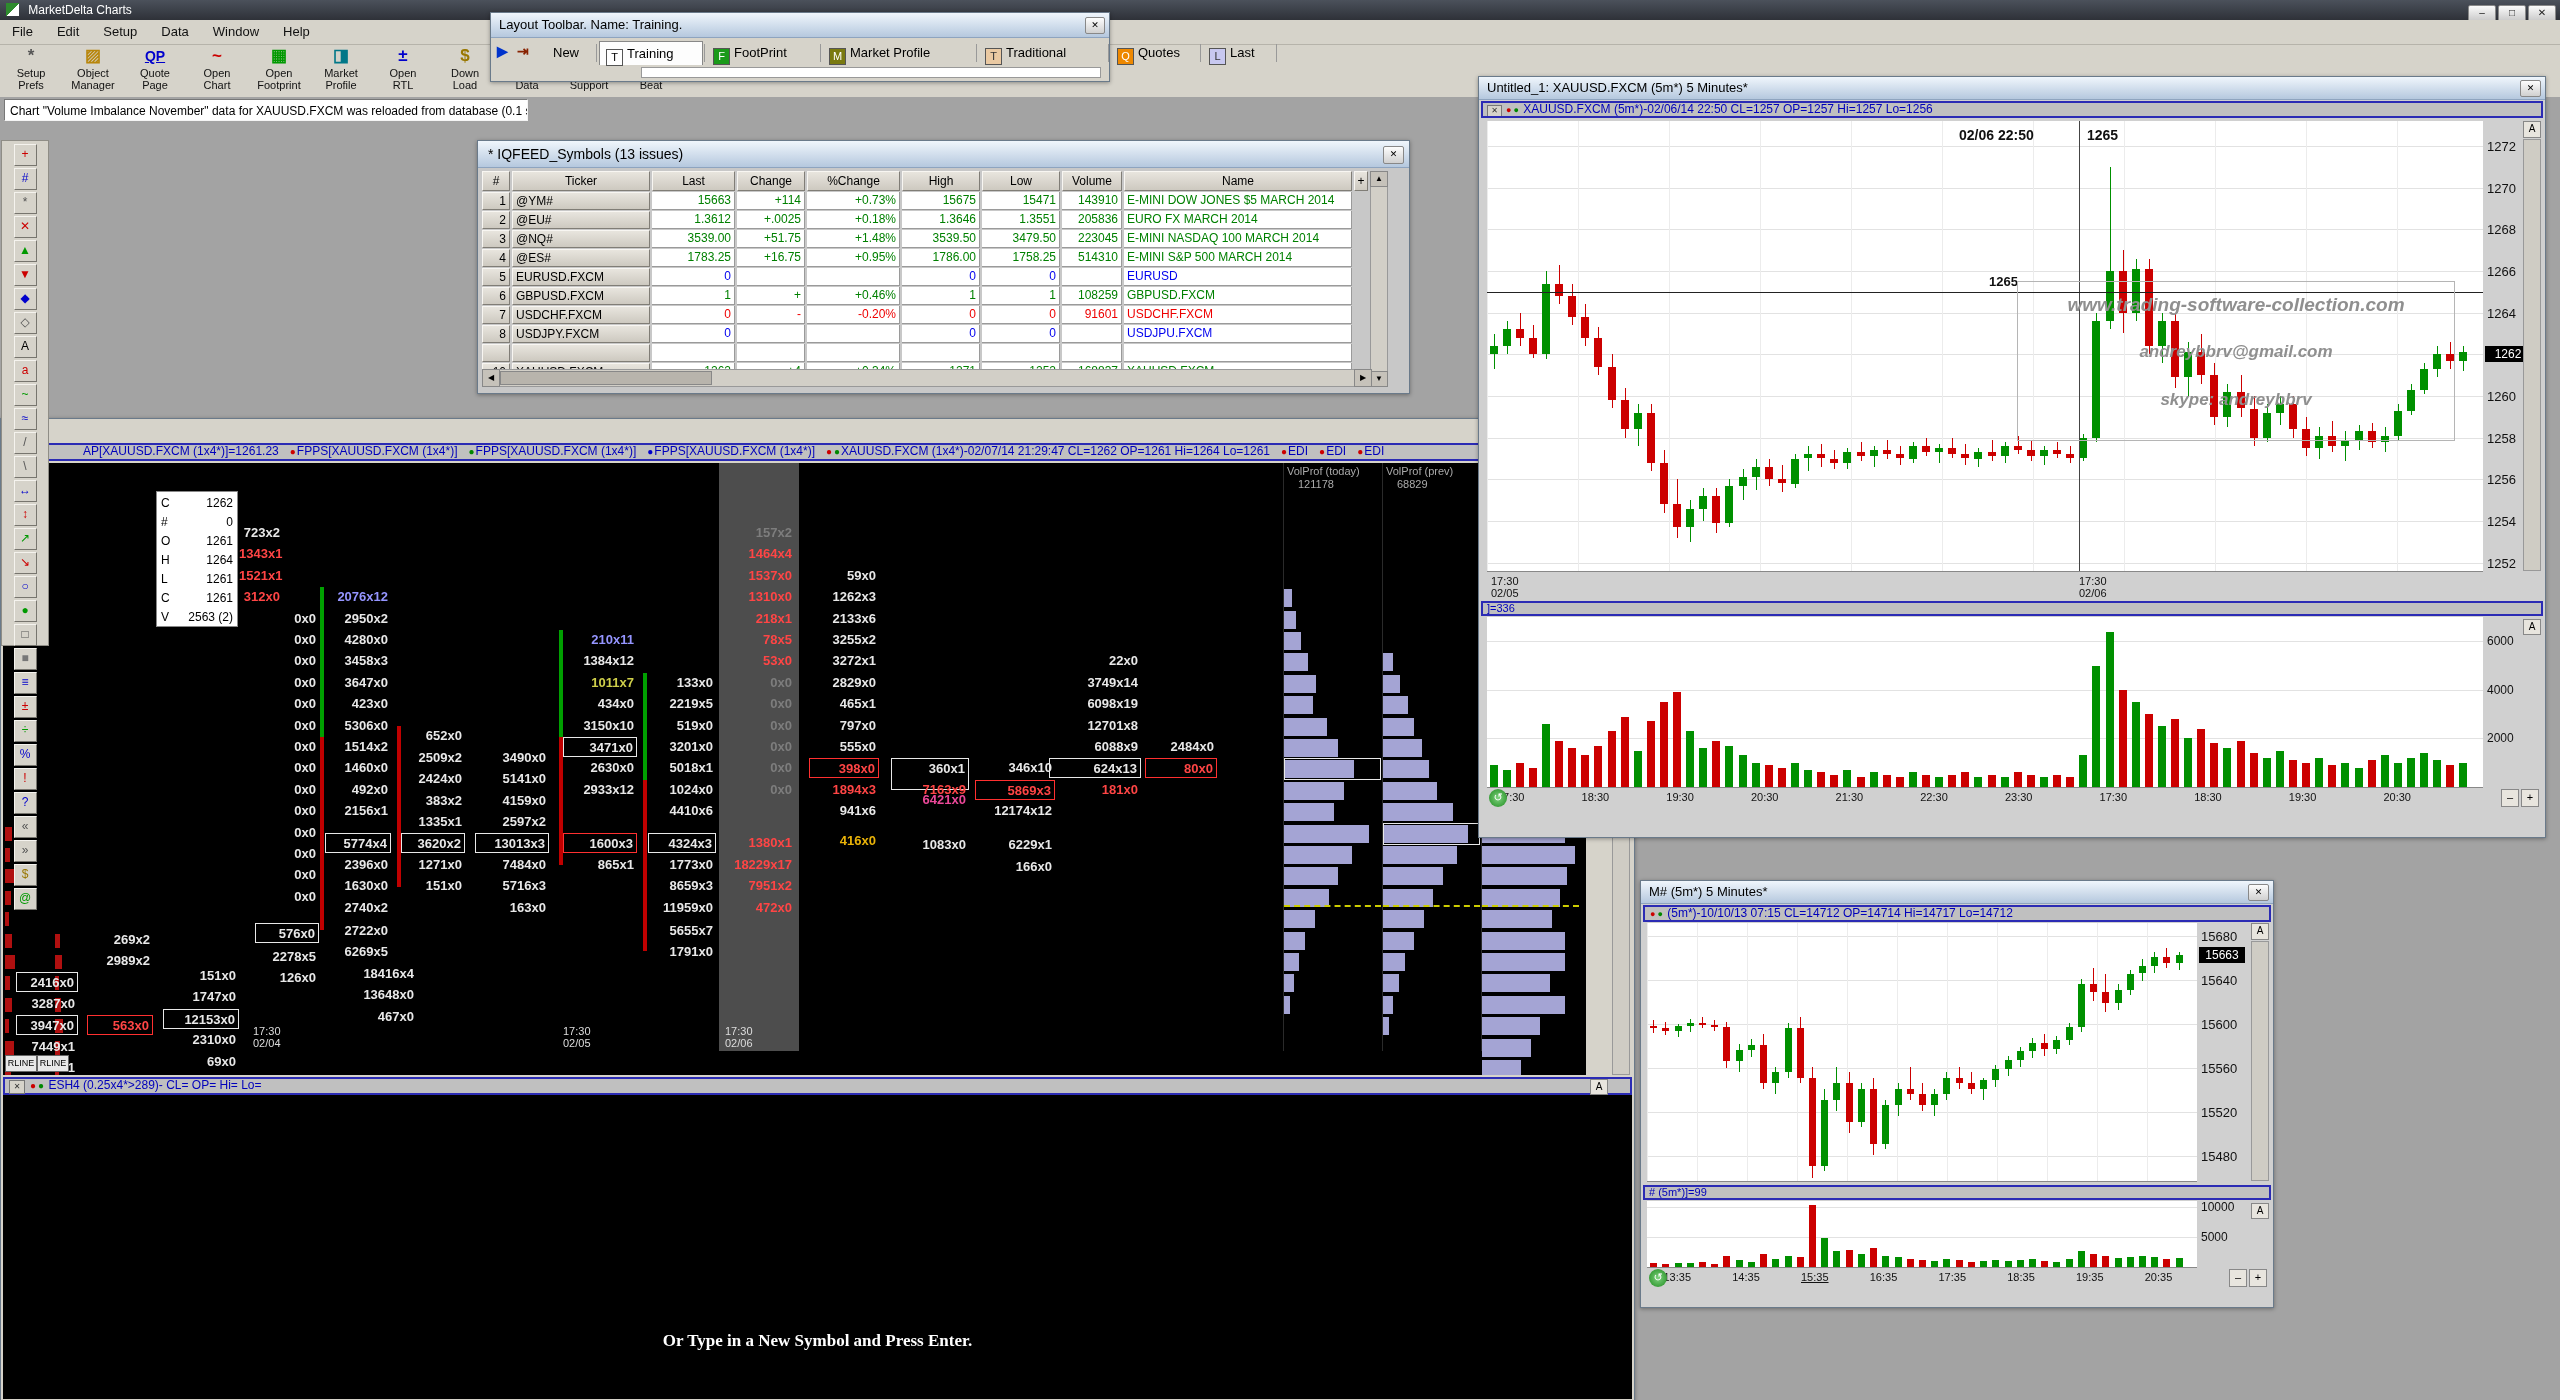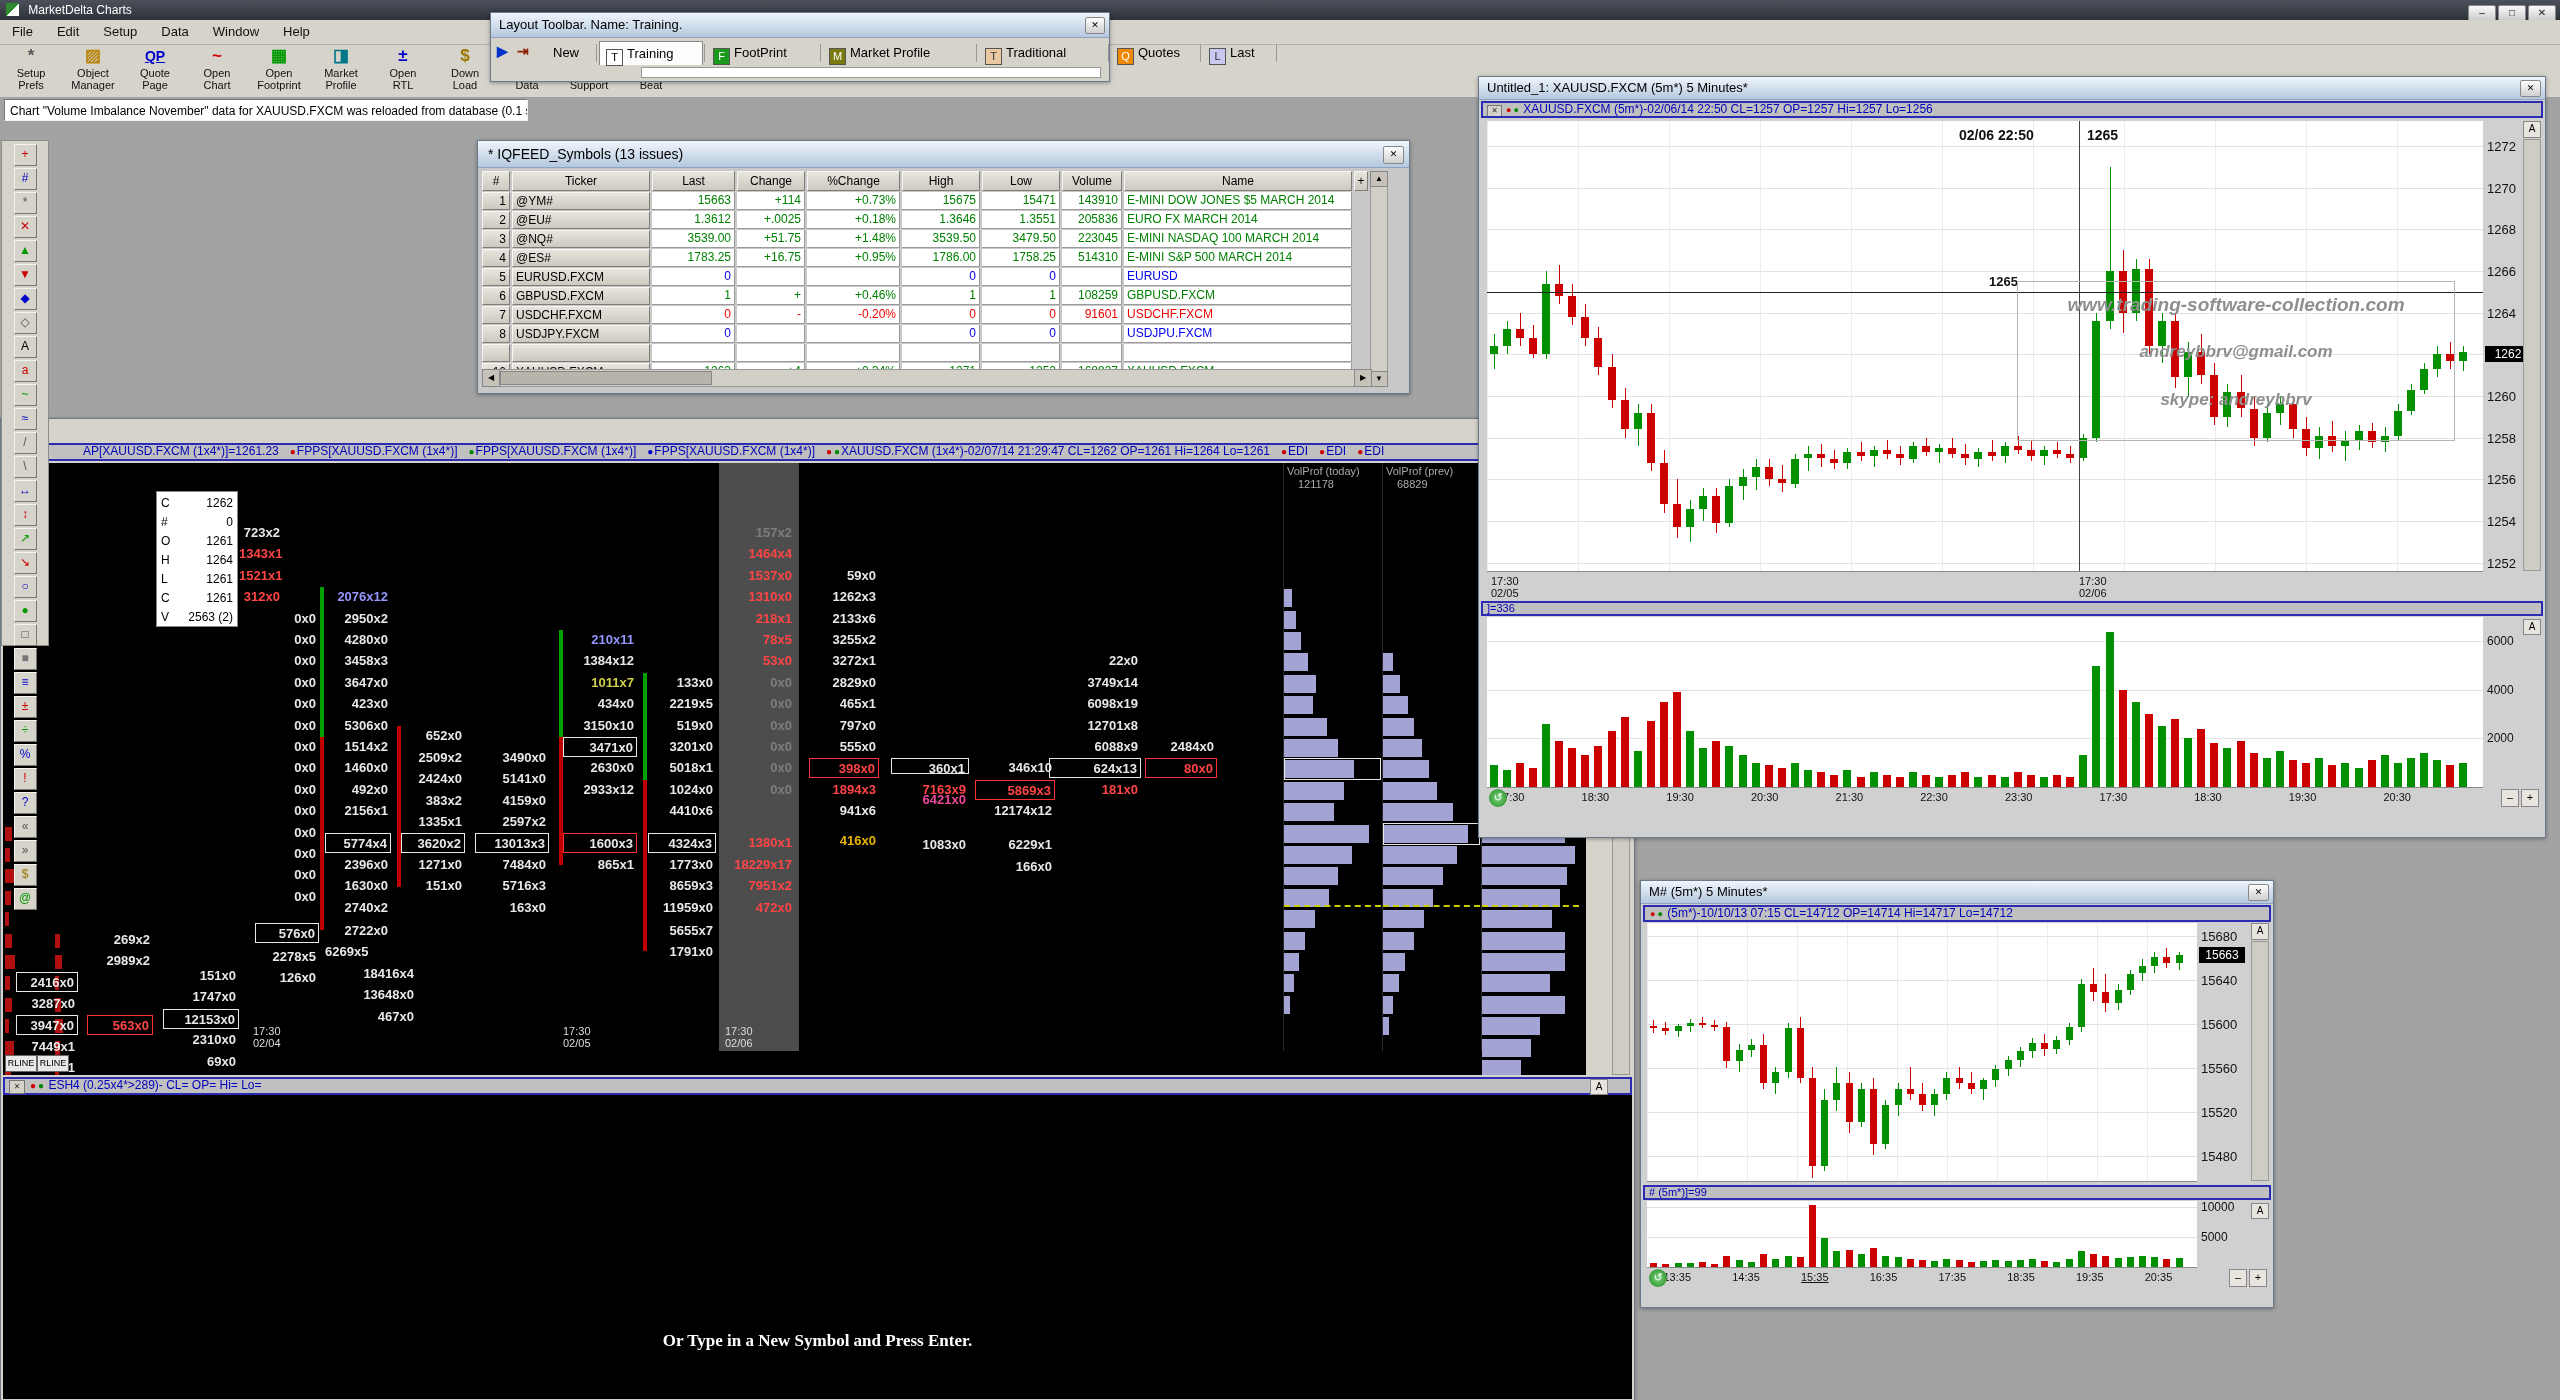--- a/index.html
+++ b/index.html
@@ -97,21 +97,21 @@
       <div style="position: absolute; left: 322px; top: 252.6px; width: 66px; height: 20px; color: rgb(232, 232, 232); box-sizing: border-box; padding-right: 3px; font-weight: bold; font-size: 13px; line-height: 19px; text-align: right; white-space: nowrap;">5306x0</div>
       <div style="position: absolute; left: 322px; top: 274px; width: 66px; height: 20px; color: rgb(232, 232, 232); box-sizing: border-box; padding-right: 3px; font-weight: bold; font-size: 13px; line-height: 19px; text-align: right; white-space: nowrap;">1514x2</div>
       <div style="position: absolute; left: 322px; top: 295.4px; width: 66px; height: 20px; color: rgb(232, 232, 232); box-sizing: border-box; padding-right: 3px; font-weight: bold; font-size: 13px; line-height: 19px; text-align: right; white-space: nowrap;">1460x0</div>
       <div style="position: absolute; left: 322px; top: 316.8px; width: 66px; height: 20px; color: rgb(232, 232, 232); box-sizing: border-box; padding-right: 3px; font-weight: bold; font-size: 13px; line-height: 19px; text-align: right; white-space: nowrap;">492x0</div>
       <div style="position: absolute; left: 322px; top: 338.2px; width: 66px; height: 20px; color: rgb(232, 232, 232); box-sizing: border-box; padding-right: 3px; font-weight: bold; font-size: 13px; line-height: 19px; text-align: right; white-space: nowrap;">2156x1</div>
       <div style="position: absolute; left: 322px; top: 370.3px; width: 66px; height: 20px; border: 1px solid rgb(232, 232, 232); color: rgb(232, 232, 232); box-sizing: border-box; padding-right: 3px; font-weight: bold; font-size: 13px; line-height: 19px; text-align: right; white-space: nowrap;">5774x4</div>
       <div style="position: absolute; left: 322px; top: 391.7px; width: 66px; height: 20px; color: rgb(232, 232, 232); box-sizing: border-box; padding-right: 3px; font-weight: bold; font-size: 13px; line-height: 19px; text-align: right; white-space: nowrap;">2396x0</div>
       <div style="position: absolute; left: 322px; top: 413.1px; width: 66px; height: 20px; color: rgb(232, 232, 232); box-sizing: border-box; padding-right: 3px; font-weight: bold; font-size: 13px; line-height: 19px; text-align: right; white-space: nowrap;">1630x0</div>
       <div style="position: absolute; left: 322px; top: 434.5px; width: 66px; height: 20px; color: rgb(232, 232, 232); box-sizing: border-box; padding-right: 3px; font-weight: bold; font-size: 13px; line-height: 19px; text-align: right; white-space: nowrap;">2740x2</div>
       <div style="position: absolute; left: 322px; top: 458.04px; width: 66px; height: 20px; color: rgb(232, 232, 232); box-sizing: border-box; padding-right: 3px; font-weight: bold; font-size: 13px; line-height: 19px; text-align: right; white-space: nowrap;">2722x0</div>
-      <div style="position: absolute; left: 322px; top: 479.44px; width: 66px; height: 20px; color: rgb(232, 232, 232); box-sizing: border-box; padding-right: 3px; font-weight: bold; font-size: 13px; line-height: 19px; white-space: nowrap;">6269x5</div>
+      <div style="position: absolute; left: 322px; top: 479.44px; width: 66px; height: 20px; color: rgb(232, 232, 232); box-sizing: border-box; padding-right: 3px; font-weight: bold; font-size: 13px; line-height: 19px; text-align: right; white-space: nowrap;">6269x5</div>
       <div style="position: absolute; left: 330px; top: 500.84px; width: 84px; height: 20px; color: rgb(232, 232, 232); box-sizing: border-box; padding-right: 3px; font-weight: bold; font-size: 13px; line-height: 19px; text-align: right; white-space: nowrap;">18416x4</div>
       <div style="position: absolute; left: 330px; top: 522.24px; width: 84px; height: 20px; color: rgb(232, 232, 232); box-sizing: border-box; padding-right: 3px; font-weight: bold; font-size: 13px; line-height: 19px; text-align: right; white-space: nowrap;">13648x0</div>
       <div style="position: absolute; left: 330px; top: 543.64px; width: 84px; height: 20px; color: rgb(232, 232, 232); box-sizing: border-box; padding-right: 3px; font-weight: bold; font-size: 13px; line-height: 19px; text-align: right; white-space: nowrap;">467x0</div>
       <div style="position: absolute; left: 398px; top: 263.3px; width: 64px; height: 20px; color: rgb(232, 232, 232); box-sizing: border-box; padding-right: 3px; font-weight: bold; font-size: 13px; line-height: 19px; text-align: right; white-space: nowrap;">652x0</div>
       <div style="position: absolute; left: 398px; top: 284.7px; width: 64px; height: 20px; color: rgb(232, 232, 232); box-sizing: border-box; padding-right: 3px; font-weight: bold; font-size: 13px; line-height: 19px; text-align: right; white-space: nowrap;">2509x2</div>
       <div style="position: absolute; left: 398px; top: 306.1px; width: 64px; height: 20px; color: rgb(232, 232, 232); box-sizing: border-box; padding-right: 3px; font-weight: bold; font-size: 13px; line-height: 19px; text-align: right; white-space: nowrap;">2424x0</div>
       <div style="position: absolute; left: 398px; top: 327.5px; width: 64px; height: 20px; color: rgb(232, 232, 232); box-sizing: border-box; padding-right: 3px; font-weight: bold; font-size: 13px; line-height: 19px; text-align: right; white-space: nowrap;">383x2</div>
       <div style="position: absolute; left: 398px; top: 348.9px; width: 64px; height: 20px; color: rgb(232, 232, 232); box-sizing: border-box; padding-right: 3px; font-weight: bold; font-size: 13px; line-height: 19px; text-align: right; white-space: nowrap;">1335x1</div>
       <div style="position: absolute; left: 398px; top: 370.3px; width: 64px; height: 20px; border: 1px solid rgb(232, 232, 232); color: rgb(232, 232, 232); box-sizing: border-box; padding-right: 3px; font-weight: bold; font-size: 13px; line-height: 19px; text-align: right; white-space: nowrap;">3620x2</div>
       <div style="position: absolute; left: 398px; top: 391.7px; width: 64px; height: 20px; color: rgb(232, 232, 232); box-sizing: border-box; padding-right: 3px; font-weight: bold; font-size: 13px; line-height: 19px; text-align: right; white-space: nowrap;">1271x0</div>
@@ -170,21 +170,21 @@
       <div style="position: absolute; left: 806px; top: 167px; width: 70px; height: 20px; color: rgb(232, 232, 232); box-sizing: border-box; padding-right: 3px; font-weight: bold; font-size: 13px; line-height: 19px; text-align: right; white-space: nowrap;">3255x2</div>
       <div style="position: absolute; left: 806px; top: 188.4px; width: 70px; height: 20px; color: rgb(232, 232, 232); box-sizing: border-box; padding-right: 3px; font-weight: bold; font-size: 13px; line-height: 19px; text-align: right; white-space: nowrap;">3272x1</div>
       <div style="position: absolute; left: 806px; top: 209.8px; width: 70px; height: 20px; color: rgb(232, 232, 232); box-sizing: border-box; padding-right: 3px; font-weight: bold; font-size: 13px; line-height: 19px; text-align: right; white-space: nowrap;">2829x0</div>
       <div style="position: absolute; left: 806px; top: 231.2px; width: 70px; height: 20px; color: rgb(232, 232, 232); box-sizing: border-box; padding-right: 3px; font-weight: bold; font-size: 13px; line-height: 19px; text-align: right; white-space: nowrap;">465x1</div>
       <div style="position: absolute; left: 806px; top: 252.6px; width: 70px; height: 20px; color: rgb(232, 232, 232); box-sizing: border-box; padding-right: 3px; font-weight: bold; font-size: 13px; line-height: 19px; text-align: right; white-space: nowrap;">797x0</div>
       <div style="position: absolute; left: 806px; top: 274px; width: 70px; height: 20px; color: rgb(232, 232, 232); box-sizing: border-box; padding-right: 3px; font-weight: bold; font-size: 13px; line-height: 19px; text-align: right; white-space: nowrap;">555x0</div>
       <div style="position: absolute; left: 806px; top: 295.4px; width: 70px; height: 20px; border: 1px solid rgb(255, 48, 48); color: rgb(255, 69, 69); box-sizing: border-box; padding-right: 3px; font-weight: bold; font-size: 13px; line-height: 19px; text-align: right; white-space: nowrap;">398x0</div>
       <div style="position: absolute; left: 806px; top: 316.8px; width: 70px; height: 20px; color: rgb(255, 69, 69); box-sizing: border-box; padding-right: 3px; font-weight: bold; font-size: 13px; line-height: 19px; text-align: right; white-space: nowrap;">1894x3</div>
       <div style="position: absolute; left: 806px; top: 338.2px; width: 70px; height: 20px; color: rgb(232, 232, 232); box-sizing: border-box; padding-right: 3px; font-weight: bold; font-size: 13px; line-height: 19px; text-align: right; white-space: nowrap;">941x6</div>
       <div style="position: absolute; left: 806px; top: 368.16px; width: 70px; height: 20px; color: #eab308; box-sizing: border-box; padding-right: 3px; font-weight: bold; font-size: 13px; line-height: 19px; text-align: right; white-space: nowrap;">416x0</div>
-      <div style="position: absolute; left: 888px; top: 295.4px; width: 78px; height: 16px; border: 1px solid rgb(232, 232, 232); color: rgb(232, 232, 232); box-sizing: border-box; padding-right: 3px; font-weight: bold; font-size: 13px; line-height: 19px; text-align: right; white-space: nowrap;">360x1</div>
+      <div style="position: absolute; left: 888px; top: 295.4px; width: 78px; height: 32px; border: 1px solid rgb(232, 232, 232); color: rgb(232, 232, 232); box-sizing: border-box; padding-right: 3px; font-weight: bold; font-size: 13px; line-height: 19px; text-align: right; white-space: nowrap;">360x1</div>
       <div style="position: absolute; left: 888px; top: 316.8px; width: 78px; height: 20px; color: rgb(255, 69, 69); box-sizing: border-box; padding-right: 3px; font-weight: bold; font-size: 13px; line-height: 19px; text-align: right; white-space: nowrap;">7163x9</div>
       <div style="position: absolute; left: 888px; top: 327px; width: 78px; height: 20px; color: #ec4899; box-sizing: border-box; padding-right: 3px; font-weight: bold; font-size: 13px; line-height: 19px; text-align: right; white-space: nowrap;">6421x0</div>
       <div style="position: absolute; left: 888px; top: 372.44px; width: 78px; height: 20px; color: rgb(232, 232, 232); box-sizing: border-box; padding-right: 3px; font-weight: bold; font-size: 13px; line-height: 19px; text-align: right; white-space: nowrap;">1083x0</div>
       <div style="position: absolute; left: 972px; top: 295.4px; width: 80px; height: 20px; color: rgb(232, 232, 232); box-sizing: border-box; padding-right: 3px; font-weight: bold; font-size: 13px; line-height: 19px; text-align: right; white-space: nowrap;">346x10</div>
       <div style="position: absolute; left: 972px; top: 316.8px; width: 80px; height: 20px; border: 1px solid rgb(255, 48, 48); color: rgb(255, 69, 69); box-sizing: border-box; padding-right: 3px; font-weight: bold; font-size: 13px; line-height: 19px; text-align: right; white-space: nowrap;">5869x3</div>
       <div style="position: absolute; left: 972px; top: 338.2px; width: 80px; height: 20px; color: rgb(232, 232, 232); box-sizing: border-box; padding-right: 3px; font-weight: bold; font-size: 13px; line-height: 19px; text-align: right; white-space: nowrap;">12174x12</div>
       <div style="position: absolute; left: 972px; top: 372.44px; width: 80px; height: 20px; color: rgb(232, 232, 232); box-sizing: border-box; padding-right: 3px; font-weight: bold; font-size: 13px; line-height: 19px; text-align: right; white-space: nowrap;">6229x1</div>
       <div style="position: absolute; left: 972px; top: 393.84px; width: 80px; height: 20px; color: rgb(232, 232, 232); box-sizing: border-box; padding-right: 3px; font-weight: bold; font-size: 13px; line-height: 19px; text-align: right; white-space: nowrap;">166x0</div>
       <div style="position: absolute; left: 1046px; top: 188.4px; width: 92px; height: 20px; color: rgb(232, 232, 232); box-sizing: border-box; padding-right: 3px; font-weight: bold; font-size: 13px; line-height: 19px; text-align: right; white-space: nowrap;">22x0</div>
       <div style="position: absolute; left: 1046px; top: 209.8px; width: 92px; height: 20px; color: rgb(232, 232, 232); box-sizing: border-box; padding-right: 3px; font-weight: bold; font-size: 13px; line-height: 19px; text-align: right; white-space: nowrap;">3749x14</div>

